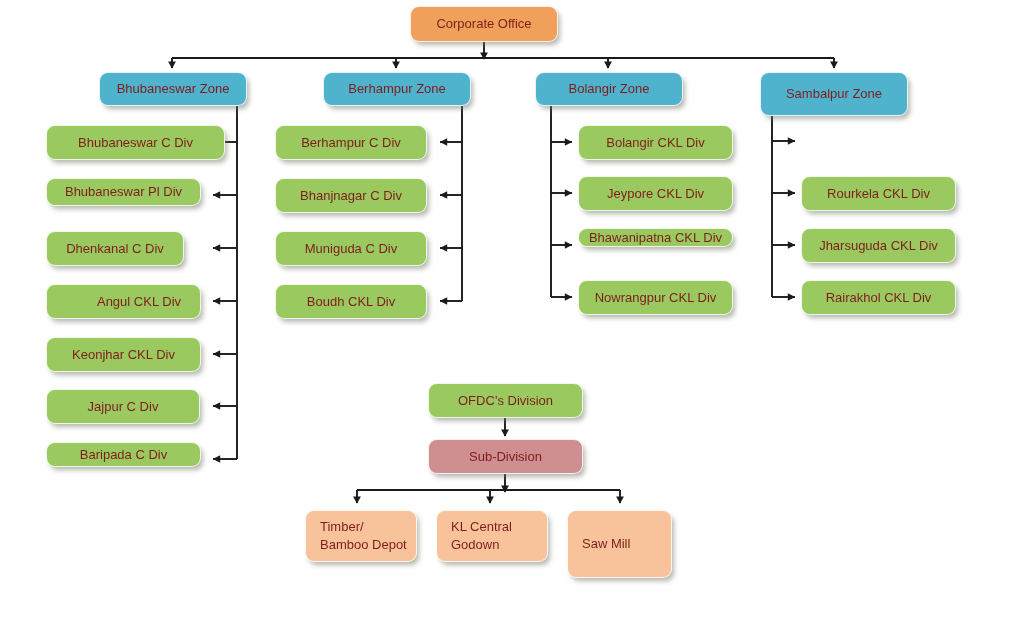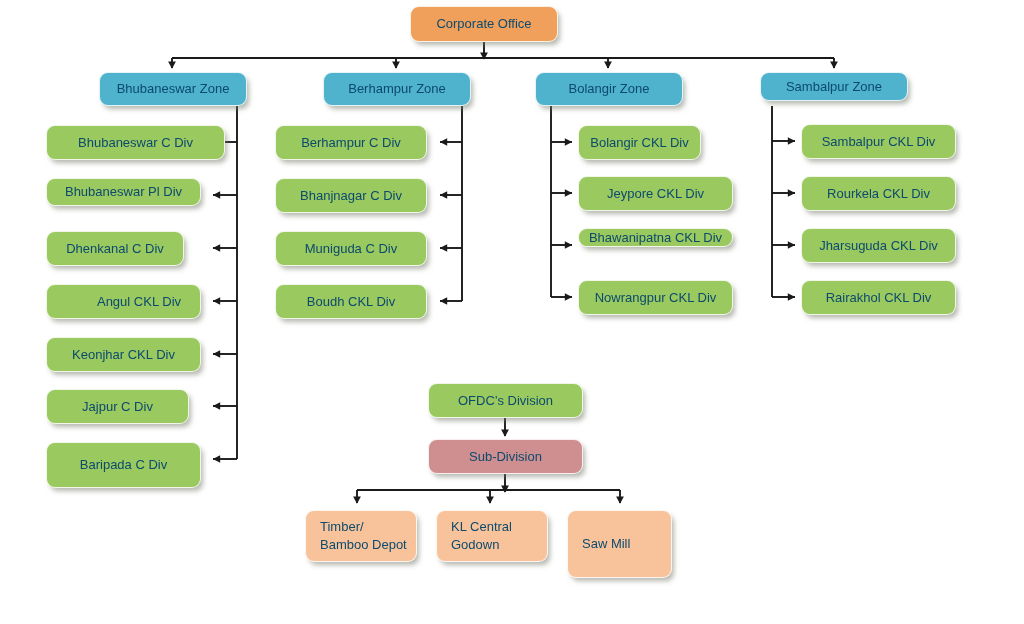--- a/index.html
+++ b/index.html
@@ -24,21 +24,21 @@
     pointer-events: none;
   }
   .node {
     position: absolute;
     box-sizing: border-box;
     border-radius: 9px;
     display: flex;
     align-items: center;
     justify-content: center;
     text-align: center;
-    color: #0c4a6e;
+    color: #7f1d1d;
     font-size: 13px;
     line-height: 1.35;
     padding: 2px 8px;
     box-shadow: 3px 4px 5px -1px rgba(120,126,110,0.55);
     border: 1px solid rgba(255,255,255,0.85);
     z-index: 2;
   }
   .node.orange   { background: #f0a05a; }
   .node.zone     { background: #4fb3cd; }
   .node.green    { background: #9ac košík; }
@@ -124,75 +124,72 @@
 
   <div class="node zone" style="left:99px; top:72px; width:148px; height:34px;">
     <span class="label">Bhubaneswar Zone</span>
   </div>
   <div class="node zone" style="left:323px; top:72px; width:148px; height:34px;">
     <span class="label">Berhampur Zone</span>
   </div>
   <div class="node zone" style="left:535px; top:72px; width:148px; height:34px;">
     <span class="label">Bolangir Zone</span>
   </div>
-  <div class="node zone" style="left:760px; top:72px; width:148px; height:29px;">
+  <div class="node zone" style="left:760px; top:72px; width:148px; height:44px;">
     <span class="label">Sambalpur Zone</span>
   </div>
 
   <div class="node green" style="left:46px; top:125px; width:179px; height:35px;">
     <span class="label">Bhubaneswar C Div</span>
   </div>
   <div class="node green" style="left:46px; top:178px; width:155px; height:28px;">
     <span class="label">Bhubaneswar Pl Div</span>
   </div>
   <div class="node green" style="left:46px; top:231px; width:138px; height:35px;">
     <span class="label">Dhenkanal C Div</span>
   </div>
   <div class="node green" style="left:46px; top:284px; width:155px; height:35px;padding-left:39px;">
     <span class="label">Angul CKL Div</span>
   </div>
   <div class="node green" style="left:46px; top:337px; width:155px; height:35px;">
     <span class="label">Keonjhar CKL Div</span>
   </div>
-  <div class="node green" style="left:46px; top:389px; width:143px; height:35px;">
+  <div class="node green" style="left:46px; top:389px; width:154px; height:35px;">
     <span class="label">Jajpur C Div</span>
   </div>
-  <div class="node green" style="left:46px; top:442px; width:155px; height:46px;">
+  <div class="node green" style="left:46px; top:442px; width:155px; height:25px;">
     <span class="label">Baripada C Div</span>
   </div>
 
   <div class="node green" style="left:275px; top:125px; width:152px; height:35px;">
     <span class="label">Berhampur C Div</span>
   </div>
   <div class="node green" style="left:275px; top:178px; width:152px; height:35px;">
     <span class="label">Bhanjnagar C Div</span>
   </div>
   <div class="node green" style="left:275px; top:231px; width:152px; height:35px;">
     <span class="label">Muniguda C Div</span>
   </div>
   <div class="node green" style="left:275px; top:284px; width:152px; height:35px;">
     <span class="label">Boudh CKL Div</span>
   </div>
 
-  <div class="node green" style="left:578px; top:125px; width:123px; height:35px;">
+  <div class="node green" style="left:578px; top:125px; width:155px; height:35px;">
     <span class="label">Bolangir CKL Div</span>
   </div>
   <div class="node green" style="left:578px; top:176px; width:155px; height:35px;">
     <span class="label">Jeypore CKL Div</span>
   </div>
   <div class="node green" style="left:578px; top:228px; width:155px; height:19px;">
     <span class="label">Bhawanipatna CKL Div</span>
   </div>
   <div class="node green" style="left:578px; top:280px; width:155px; height:35px;">
     <span class="label">Nowrangpur CKL Div</span>
   </div>
 
-  <div class="node green" style="left:801px; top:124px; width:155px; height:35px;">
-    <span class="label">Sambalpur CKL Div</span>
-  </div>
   <div class="node green" style="left:801px; top:176px; width:155px; height:35px;">
     <span class="label">Rourkela CKL Div</span>
   </div>
   <div class="node green" style="left:801px; top:228px; width:155px; height:35px;">
     <span class="label">Jharsuguda CKL Div</span>
   </div>
   <div class="node green" style="left:801px; top:280px; width:155px; height:35px;">
     <span class="label">Rairakhol CKL Div</span>
   </div>
 

